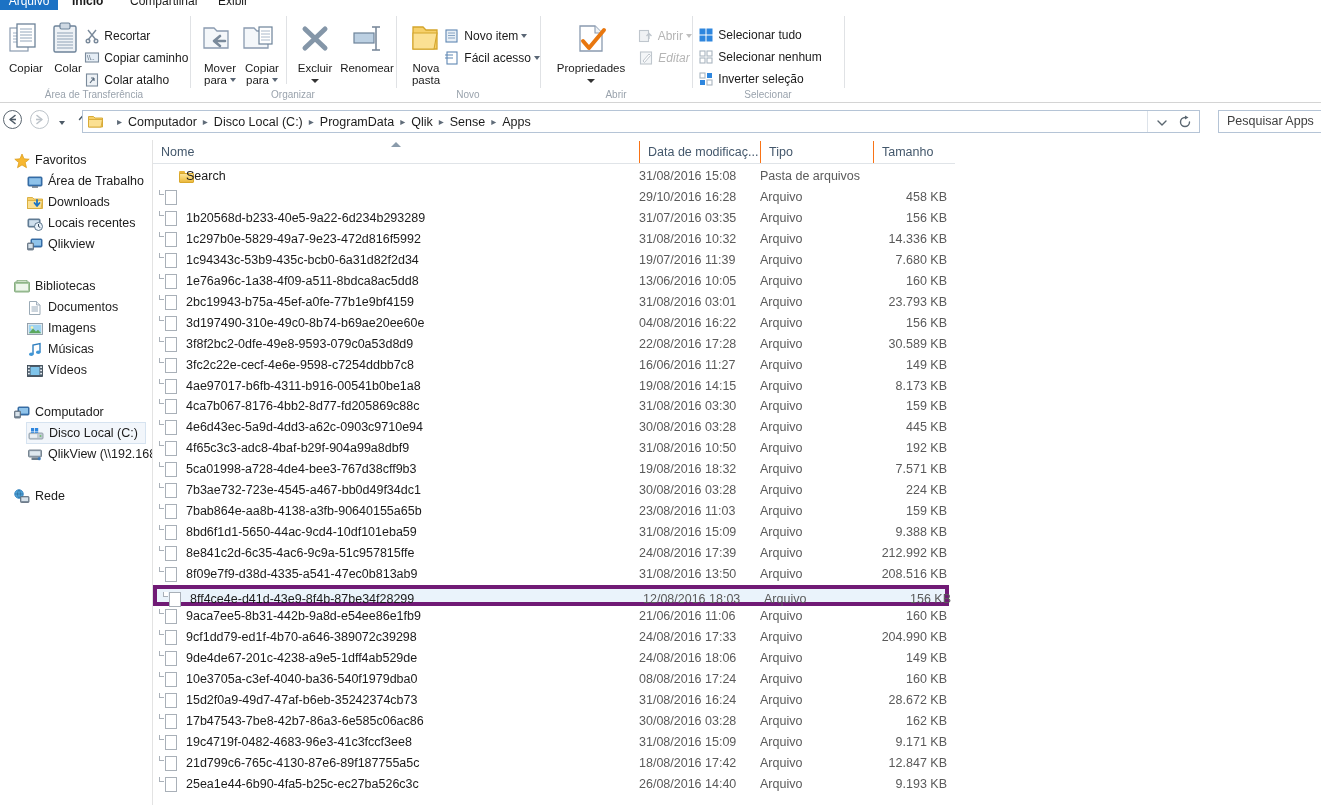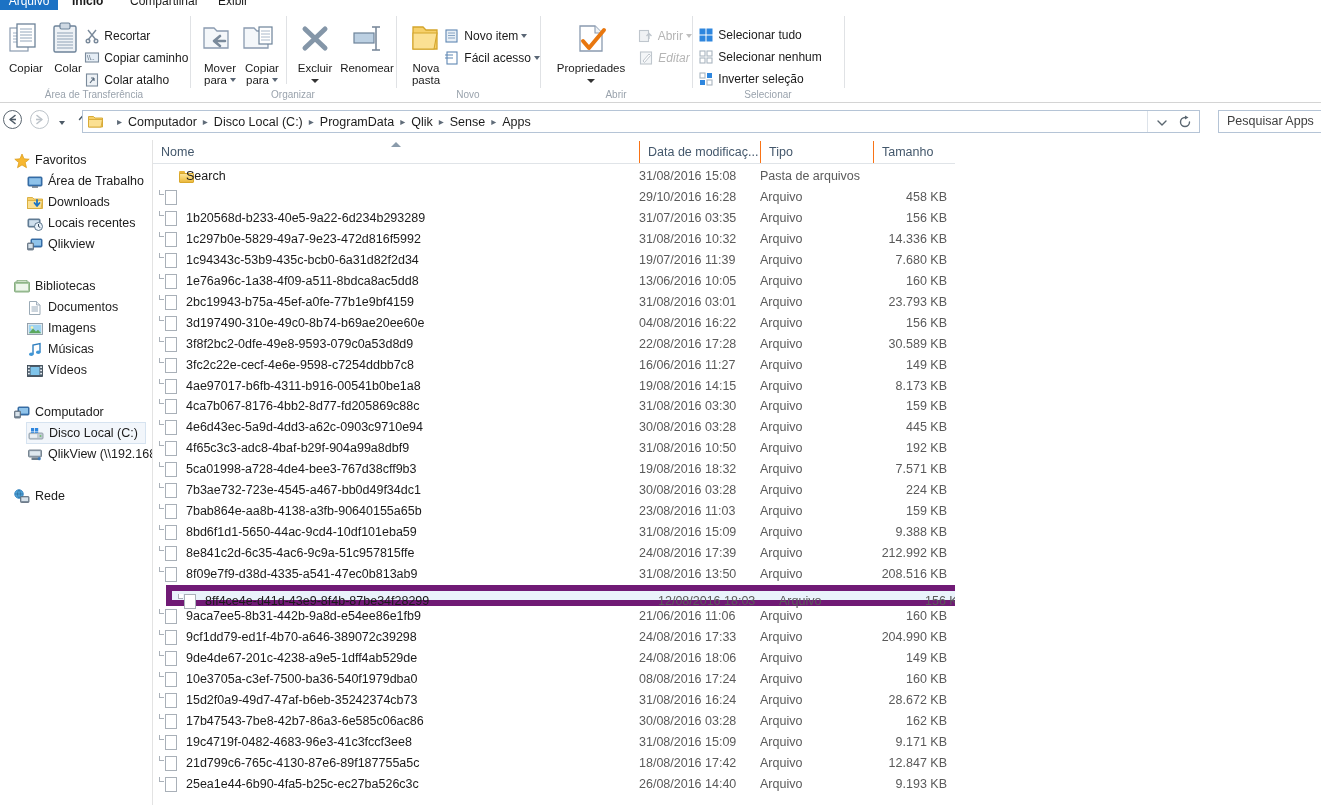--- a/index.html
+++ b/index.html
@@ -115,21 +115,21 @@
     border-left: 1px solid #f97316; white-space: nowrap; overflow: hidden;
   }
   .colhdr.first { border-left: none; }
   .sortarrow {
     position: absolute; top: 0px; width: 0; height: 0;
     border-left: 5px solid transparent; border-right: 5px solid transparent;
     border-bottom: 5px solid #8a9bab;
   }
   .filelist { position: absolute; left: 153px; top: 166px; width: 802px; height: 639px; overflow: hidden; }
   .frow { position: absolute; left: 0; width: 796px; height: 21px; }
-  .frow.sel { background: #eaf3fb; border: 6px solid #701a75; margin-left: 13px; }
+  .frow.sel { background: #eaf3fb; border: 4px solid #701a75; }
   .frow .fico { position: absolute; left: 12px; top: 3px; width: 14px; height: 16px; }
   .frow .fname { position: absolute; left: 33px; top: 0; height: 21px; line-height: 21px;
                  font-size: 12.5px; color: #1b1b1b; white-space: nowrap; }
   .frow .fdate { position: absolute; left: 486px; top: 0; height: 21px; line-height: 21px;
                  font-size: 12.5px; color: #5a5a5a; white-space: nowrap; }
   .frow .ftype { position: absolute; left: 607px; top: 0; height: 21px; line-height: 21px;
                  font-size: 12.5px; color: #5a5a5a; white-space: nowrap; }
   .frow .fsize { position: absolute; left: 660px; width: 134px; top: 0; height: 21px; line-height: 21px;
                  font-size: 12.5px; color: #5a5a5a; text-align: right; white-space: nowrap; }
 
@@ -828,21 +828,21 @@
       </div>
       <div class="frow" style="top: 481.85px;">
         <span class="fico"><span class="docico"><i></i><b></b></span></span>
         <span class="fname">9de4de67-201c-4238-a9e5-1dff4ab529de</span>
         <span class="fdate">24/08/2016 18:06</span>
         <span class="ftype">Arquivo</span>
         <span class="fsize">149 KB</span>
       </div>
       <div class="frow" style="top: 502.8px;">
         <span class="fico"><span class="docico"><i></i><b></b></span></span>
-        <span class="fname">10e3705a-c3ef-7500-ba36-540f1979dba0</span>
+        <span class="fname">10e3705a-c3ef-4040-ba36-540f1979dba0</span>
         <span class="fdate">08/08/2016 17:24</span>
         <span class="ftype">Arquivo</span>
         <span class="fsize">160 KB</span>
       </div>
       <div class="frow" style="top: 523.75px;">
         <span class="fico"><span class="docico"><i></i><b></b></span></span>
         <span class="fname">15d2f0a9-49d7-47af-b6eb-35242374cb73</span>
         <span class="fdate">31/08/2016 16:24</span>
         <span class="ftype">Arquivo</span>
         <span class="fsize">28.672 KB</span>

